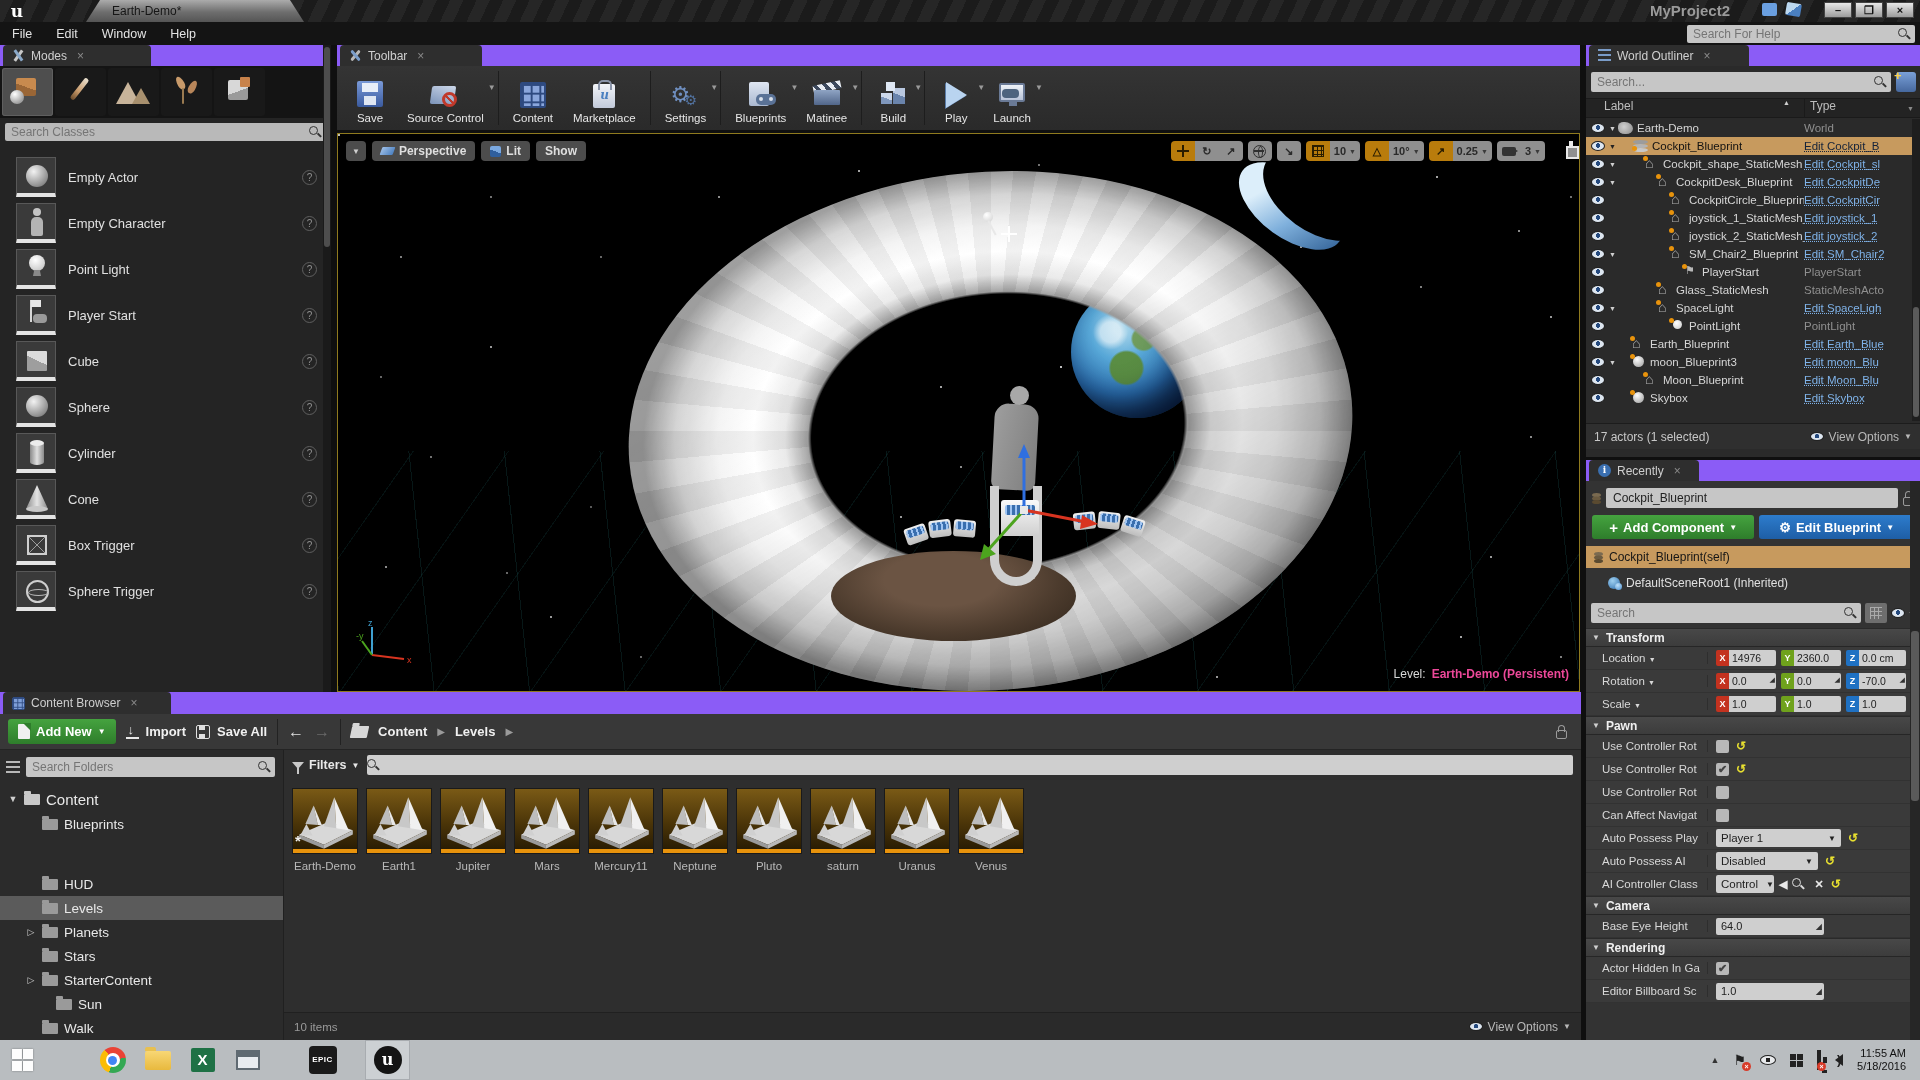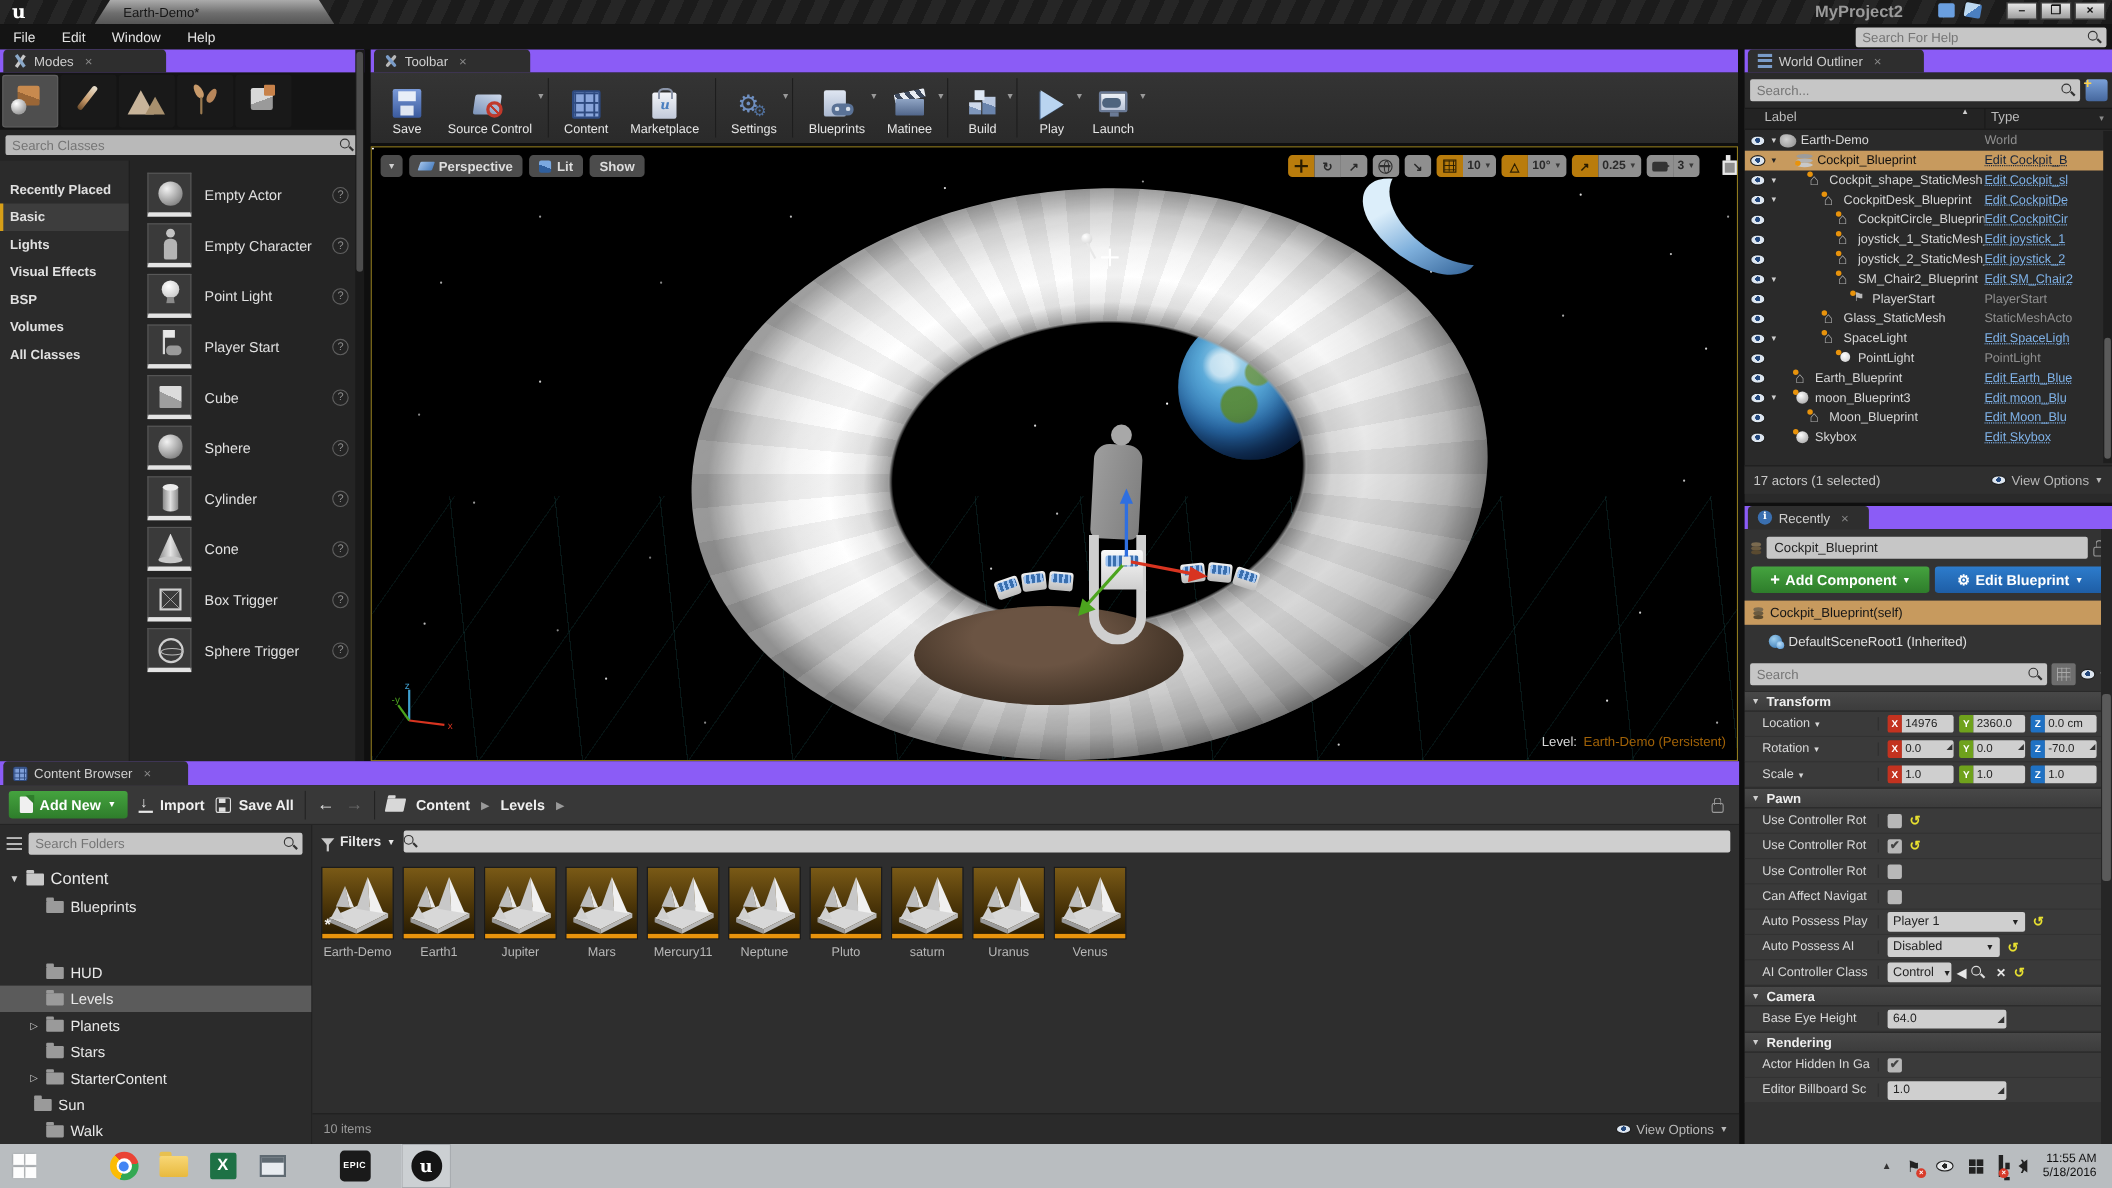--- a/index.html
+++ b/index.html
@@ -201,21 +201,21 @@
     background:repeating-linear-gradient(90deg,#9fc4f2 0 2px,#3a6fae 2px 5px); border-radius:2px; }
   .light-widget { position:absolute; left:645px; top:78px; }
   .lw-ball { position:absolute; left:0; top:0; width:10px; height:10px; border-radius:50%; background:radial-gradient(circle at 35% 30%,#fff,#cfcfcf); }
   .lw-wire { position:absolute; left:8px; top:8px; width:1.5px; height:16px; background:#e8e8e8; transform:rotate(-28deg); }
   .lw-cross { position:absolute; left:18px; top:14px; width:16px; height:16px; }
   .lw-cross::before { content:''; position:absolute; left:0; top:7px; width:16px; height:2px; background:#fff; }
   .lw-cross::after { content:''; position:absolute; left:7px; top:0; width:2px; height:16px; background:#fff; }
   .gizmo { position:absolute; left:620px; top:300px; }
   .axis-widget { position:absolute; left:18px; bottom:20px; }
   .level-label { position:absolute; right:10px; bottom:10px; font-size:12px; color:#d8d8d8; }
-  .level-label b { color:#a16207; font-weight:normal; margin-left:6px; }
+  .level-label b { color:#ec4899; font-weight:bold; margin-left:6px; }
   
   .vp-tl { position:absolute; left:8px; top:7px; display:flex; gap:6px; align-items:center; }
   .vp-btn { background:rgba(82,82,82,.92); border-radius:4px; height:20px; display:flex; align-items:center; gap:5px;
     padding:0 9px; color:#dedede; font-size:12px; font-weight:bold; }
   .vp-btn.sq { padding:0 6px; }
   .vp-caret { font-size:8px; color:#cfcfcf; }
   .ic-persp { width:13px; height:8px; background:linear-gradient(115deg,#9fc0e8,#4a7fc0); transform:skewX(-20deg); border-radius:1px; }
   .ic-lit { width:11px; height:11px; background:linear-gradient(200deg,#7aa8e0 0 50%,#2f5f9e 50%); border-radius:2px; }
   
   .vp-tr { position:absolute; right:34px; top:7px; display:flex; gap:5px; align-items:center; }
@@ -483,29 +483,20 @@
         </div>
         <div class="mode-tile">
           <span class="mi mi-geo"></span>
         </div>
       </div>
     <div class="modes-search">
       <input placeholder="Search Classes" style="">
       <span class="mag"></span>
     </div>
     <div class="modes-cols">
-      <div class="mode-cats" id="mode-cats">
-          <div class="mode-cat">Recently Placed</div>
-          <div class="mode-cat selected">Basic</div>
-          <div class="mode-cat">Lights</div>
-          <div class="mode-cat">Visual Effects</div>
-          <div class="mode-cat">BSP</div>
-          <div class="mode-cat">Volumes</div>
-          <div class="mode-cat">All Classes</div>
-        </div>
       <div class="mode-items" id="mode-items">
           <div class="mode-item">
             <div class="mthumb">
               <span class="th th-sphere"></span>
             </div>
             <div class="mode-item-label">Empty Actor</div>
             <div class="qmark">?</div>
           </div>
           <div class="mode-item">
             <div class="mthumb">
@@ -1218,21 +1209,21 @@
               <div class="tree-row child" style="padding-left: 26px;">
                 <span class="tr-twisty"></span>
                 <span class="i-folder"></span>
                 <span>Stars</span>
               </div>
               <div class="tree-row child" style="padding-left: 26px;">
                 <span class="tr-twisty">▷</span>
                 <span class="i-folder"></span>
                 <span>StarterContent</span>
               </div>
-              <div class="tree-row child" style="padding-left: 15px;">
+              <div class="tree-row child" style="padding-left: 40px;">
                 <span class="tr-twisty"></span>
                 <span class="i-folder"></span>
                 <span>Sun</span>
               </div>
               <div class="tree-row child" style="padding-left: 26px;">
                 <span class="tr-twisty"></span>
                 <span class="i-folder"></span>
                 <span>Walk</span>
               </div>
               <div class="tree-row root" style="padding-left: 8px;">

